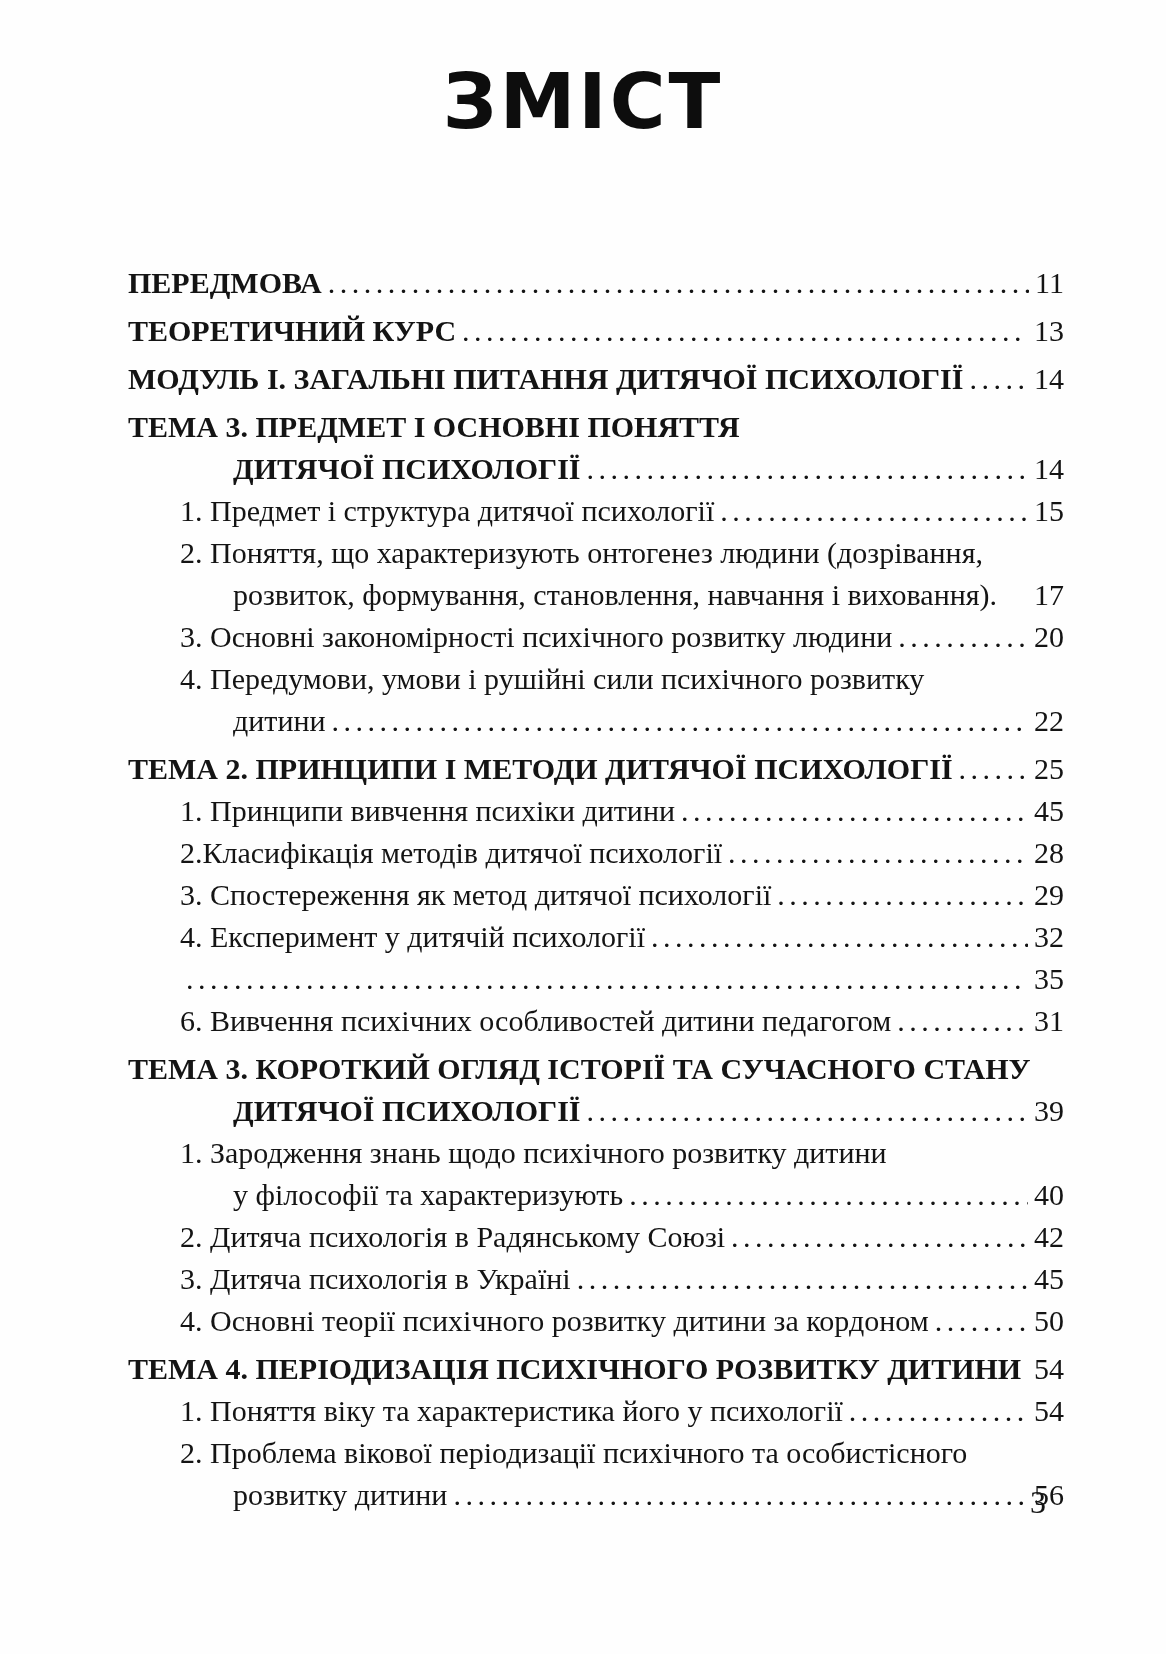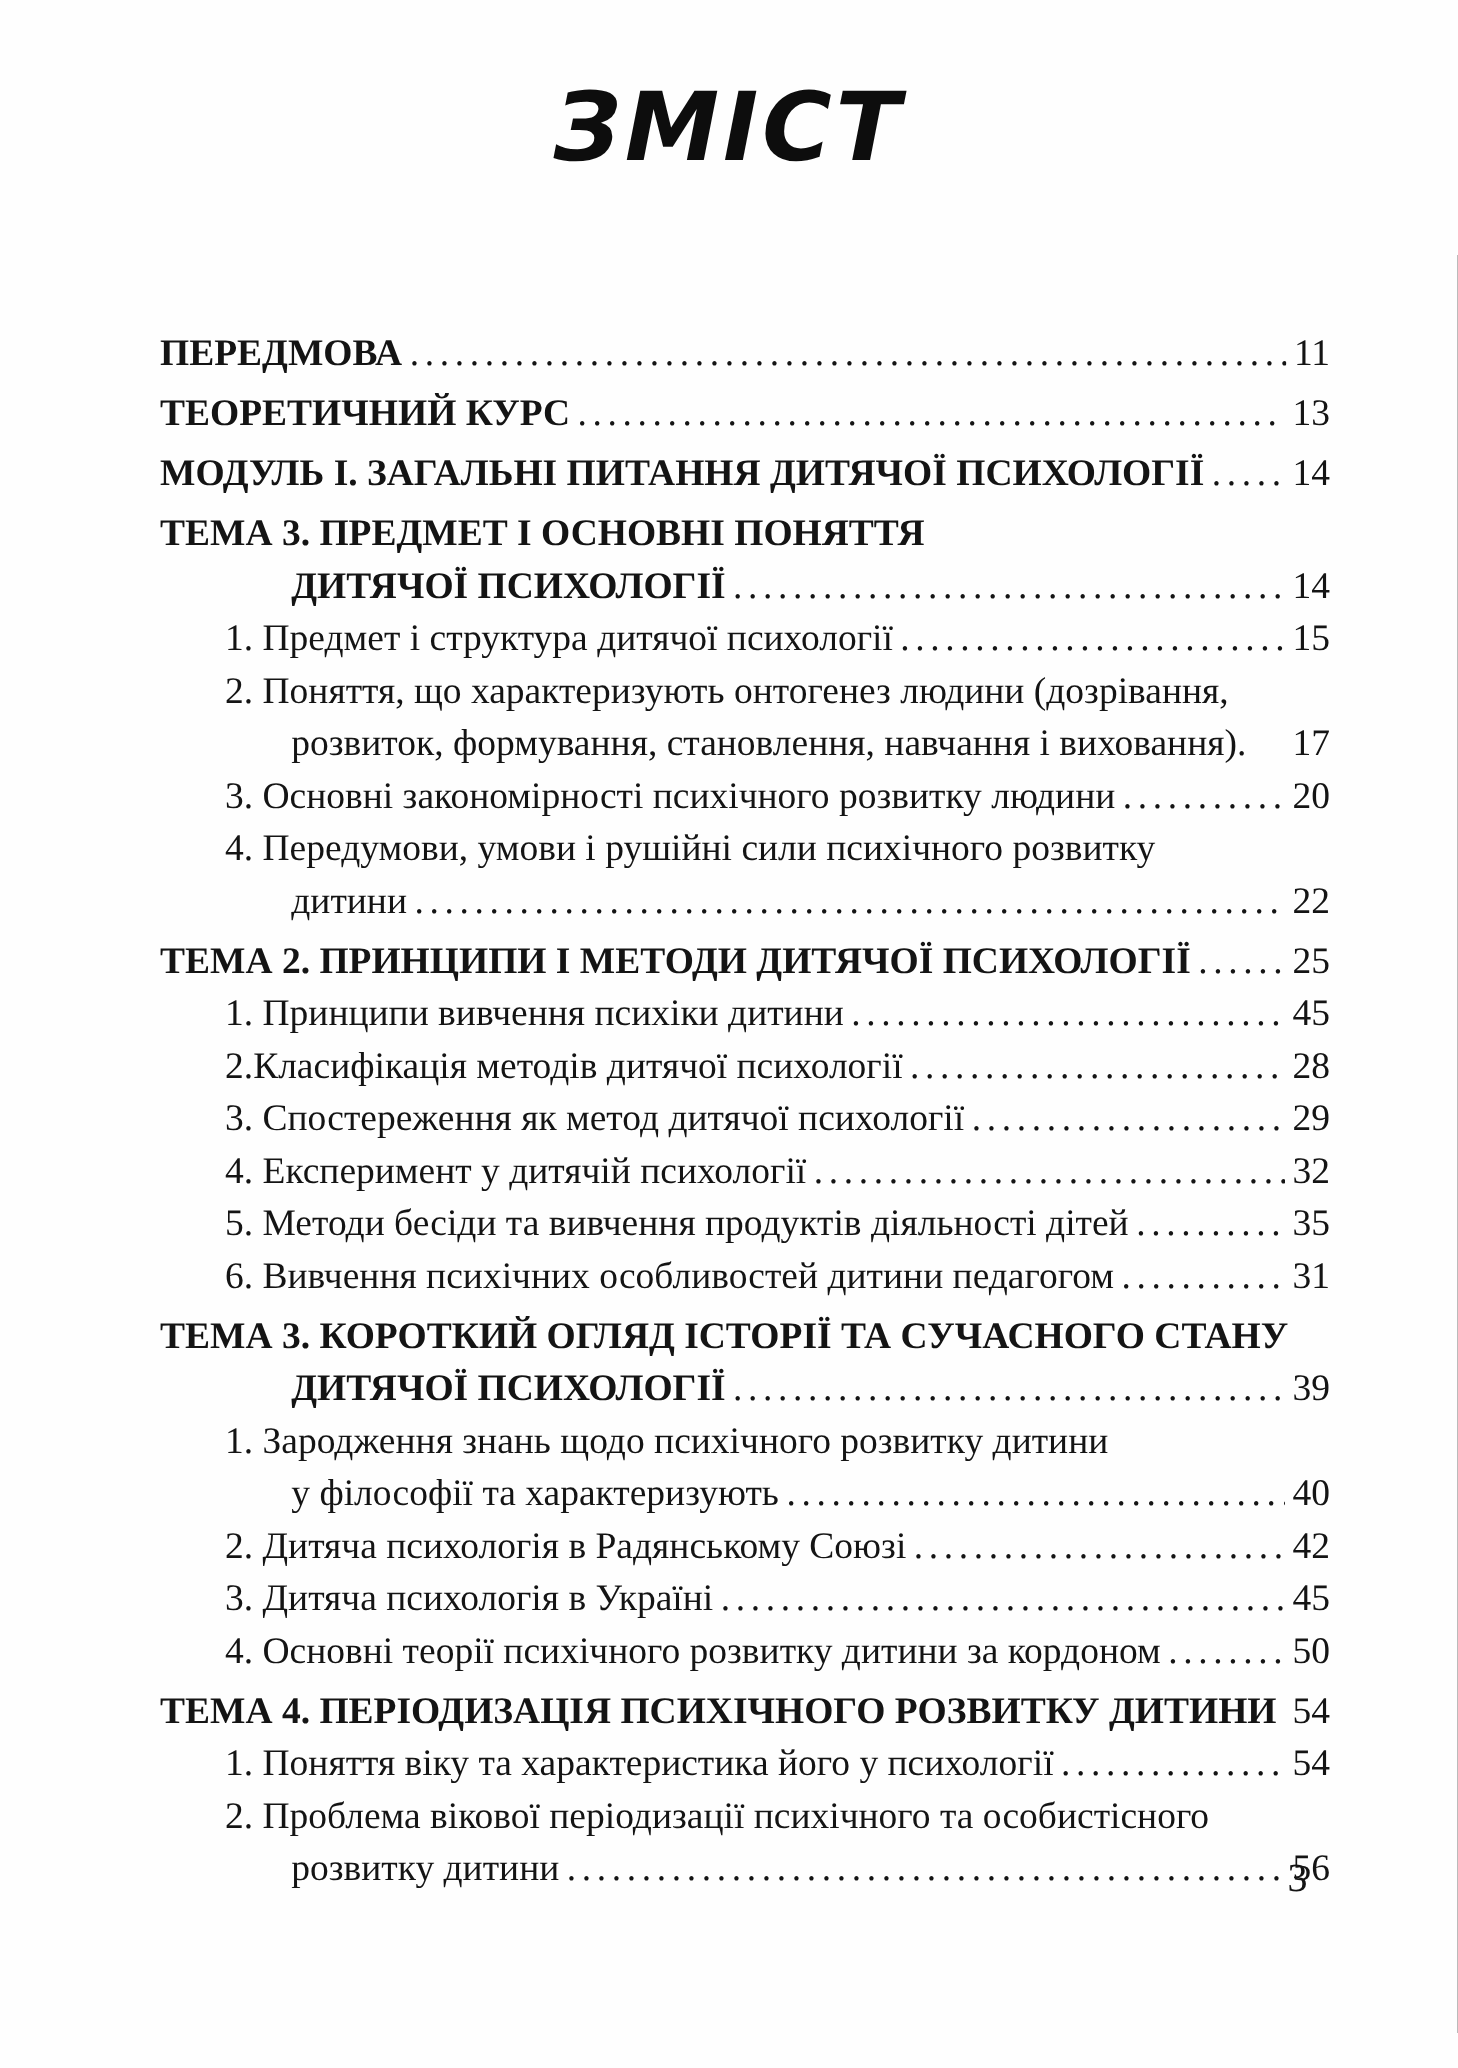--- a/index.html
+++ b/index.html
@@ -15,21 +15,20 @@
   }
   .title{
     margin-top:62px;
     text-align:center;
     font-family:"DejaVu Sans", sans-serif;
     font-weight:bold;
     font-size:76px;
     line-height:80px;
     letter-spacing:3px;
     color:#0d0d0d;
-    font-style:italic;
   }
   .toc{
     position:absolute;
     left:128px;
     top:262px;
     width:936px;
   }
   .row{
     display:flex;
     align-items:baseline;
@@ -162,21 +161,20 @@
       <span class="pg">29</span>
     </div>
 
     <div class="row i1">
       <span class="t">4. Експеримент у дитячій психології</span>
       <span class="leader"></span>
       <span class="pg">32</span>
     </div>
 
     <div class="row i1">
-      <span class="t">5. Методи бесіди та вивчення продуктів діяльності дітей</span>
       <span class="leader"></span>
       <span class="pg">35</span>
     </div>
 
     <div class="row i1">
       <span class="t">6. Вивчення психічних особливостей дитини педагогом</span>
       <span class="leader"></span>
       <span class="pg">31</span>
     </div>
 

